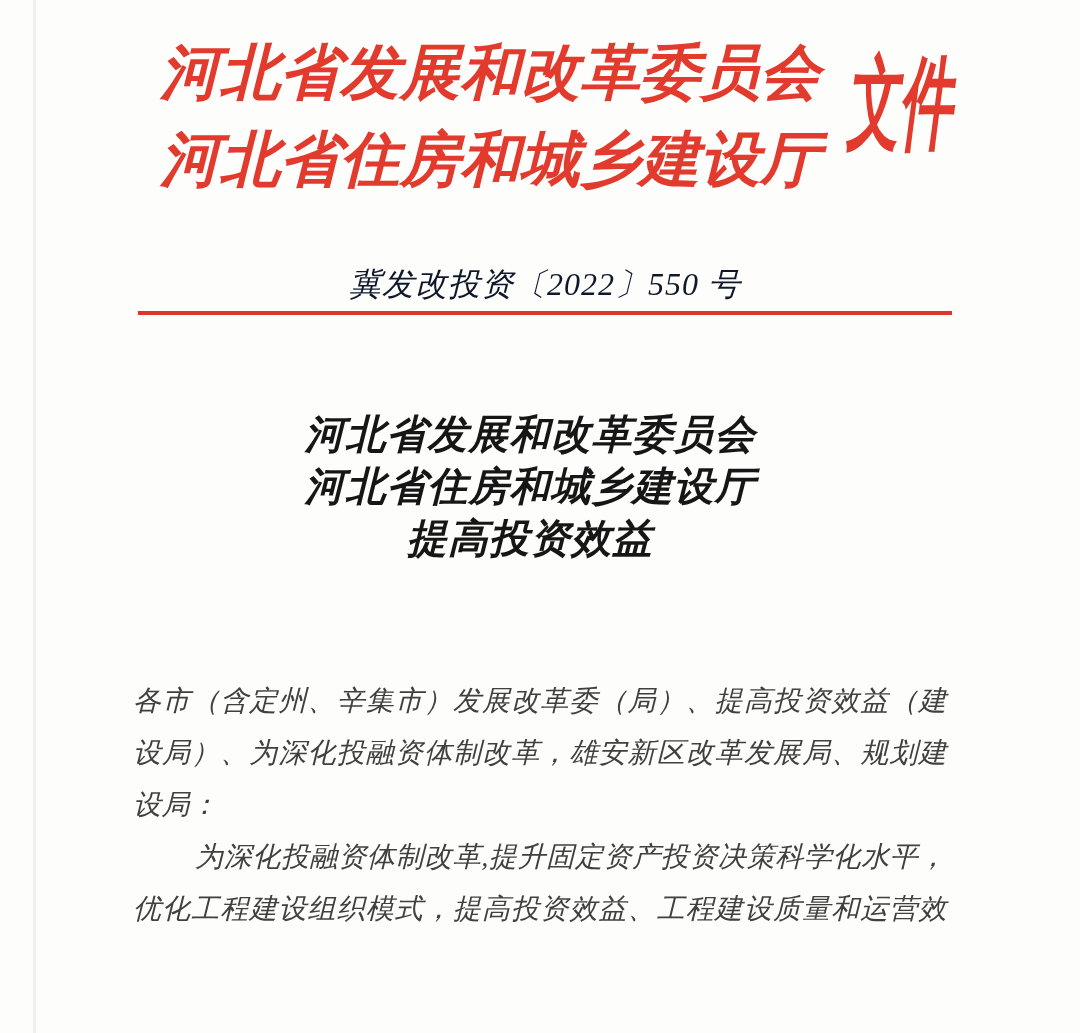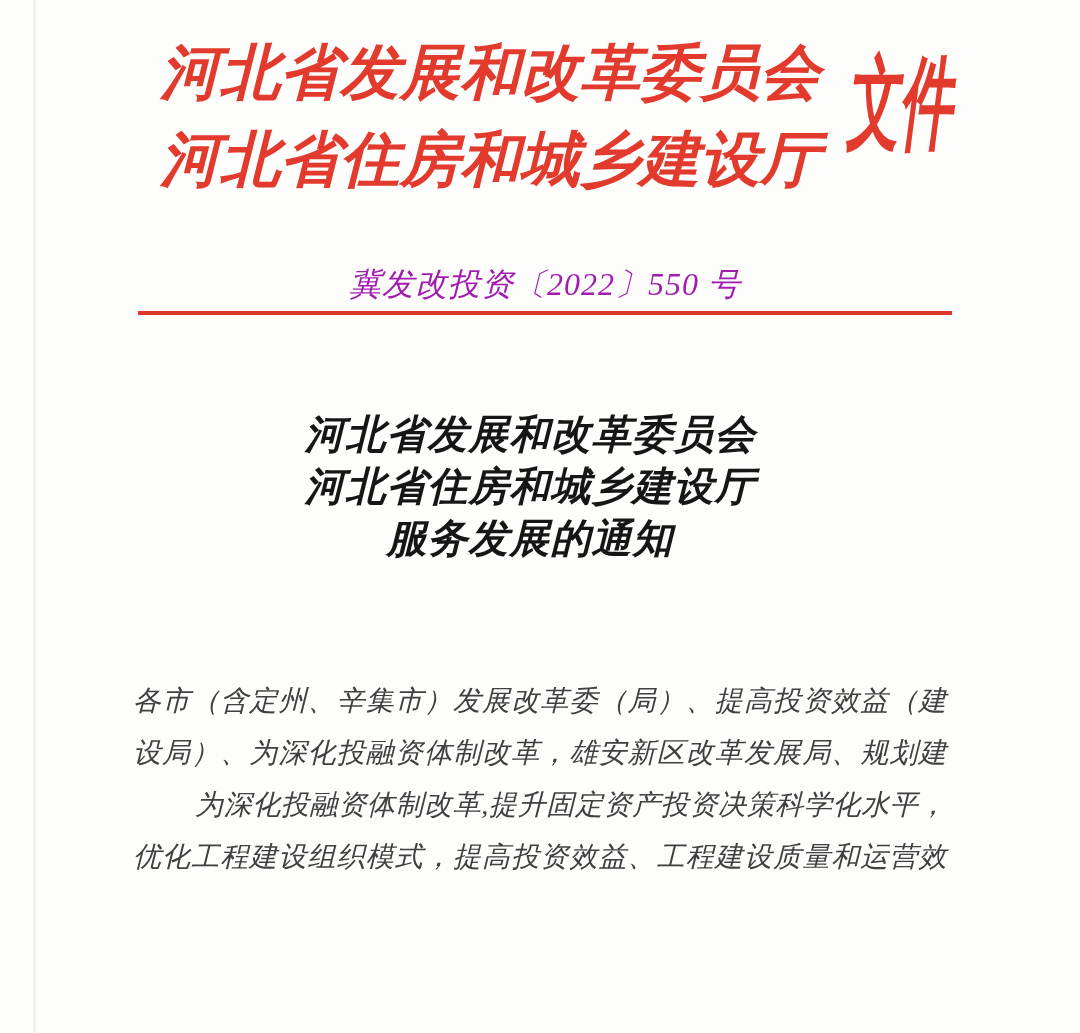--- a/index.html
+++ b/index.html
@@ -56,21 +56,21 @@
   }
   
   .doc-number {
     position: absolute;
     top: 266px;
     left: 138px;
     width: 814px;
     text-align: center;
     font-size: 32px;
     line-height: 36px;
-    color: #a21caf;
+    color: #0f172a;
     letter-spacing: 1px;
   }
   .red-rule {
     position: absolute;
     top: 311px;
     left: 138px;
     width: 814px;
     height: 4px;
     background: #dc372a;
   }
@@ -120,24 +120,25 @@
 
   <div class="doc-type">文件</div>
 
   <div class="doc-number">冀发改投资〔2022〕550 号</div>
 
   <div class="red-rule"></div>
 
   <div class="doc-title">
     <div>河北省发展和改革委员会</div>
     <div>河北省住房和城乡建设厅</div>
-    <div>服务发展的通知</div>
+    <div>提高投资效益</div>
   </div>
 
   <div class="doc-body">
     <div class="line just">各市（含定州、辛集市）发展改革委（局）、提高投资效益（建</div>
     <div class="line just">设局）、为深化投融资体制改革，雄安新区改革发展局、规划建</div>
+    <div class="line">设局：</div>
     <div class="line just indent">为深化投融资体制改革,提升固定资产投资决策科学化水平，</div>
     <div class="line just">优化工程建设组织模式，提高投资效益、工程建设质量和运营效</div>
 
   </div>
 
 </div>
 
 </body></html>

